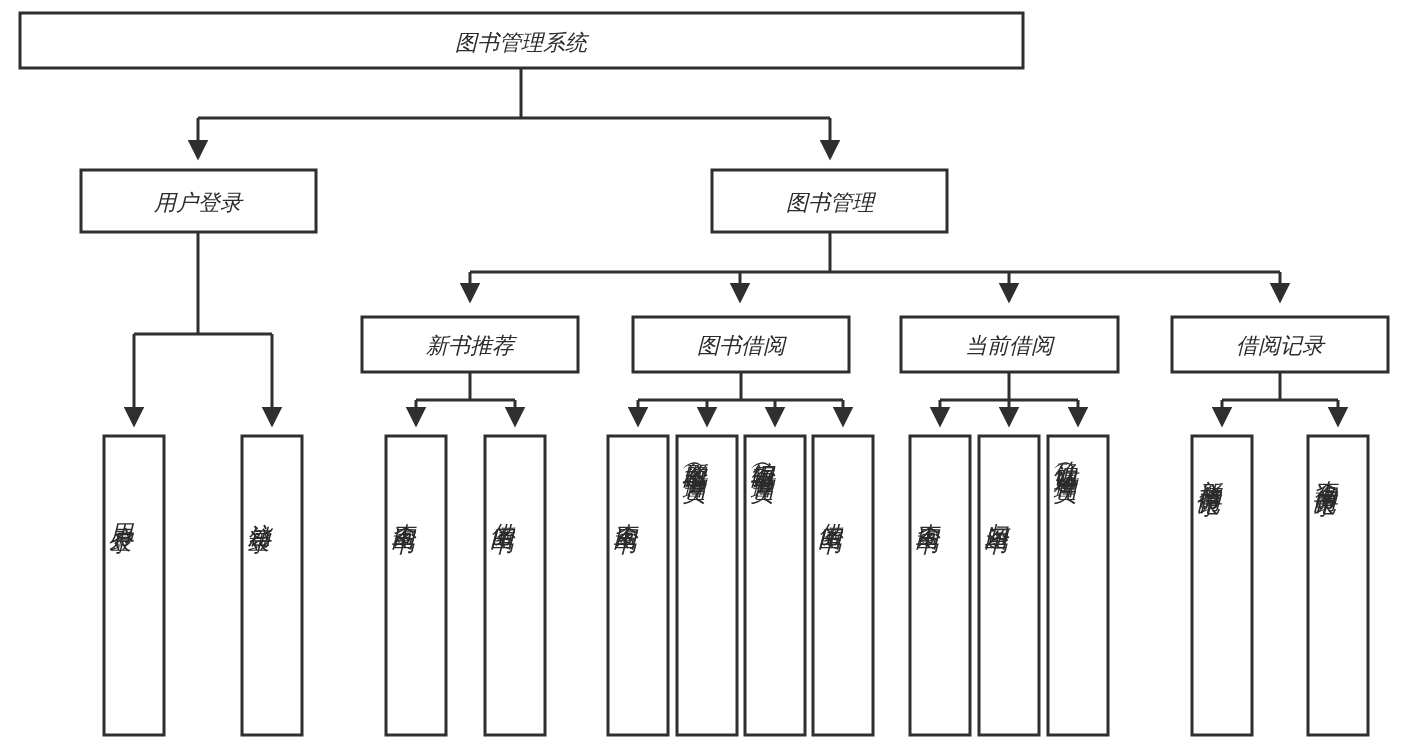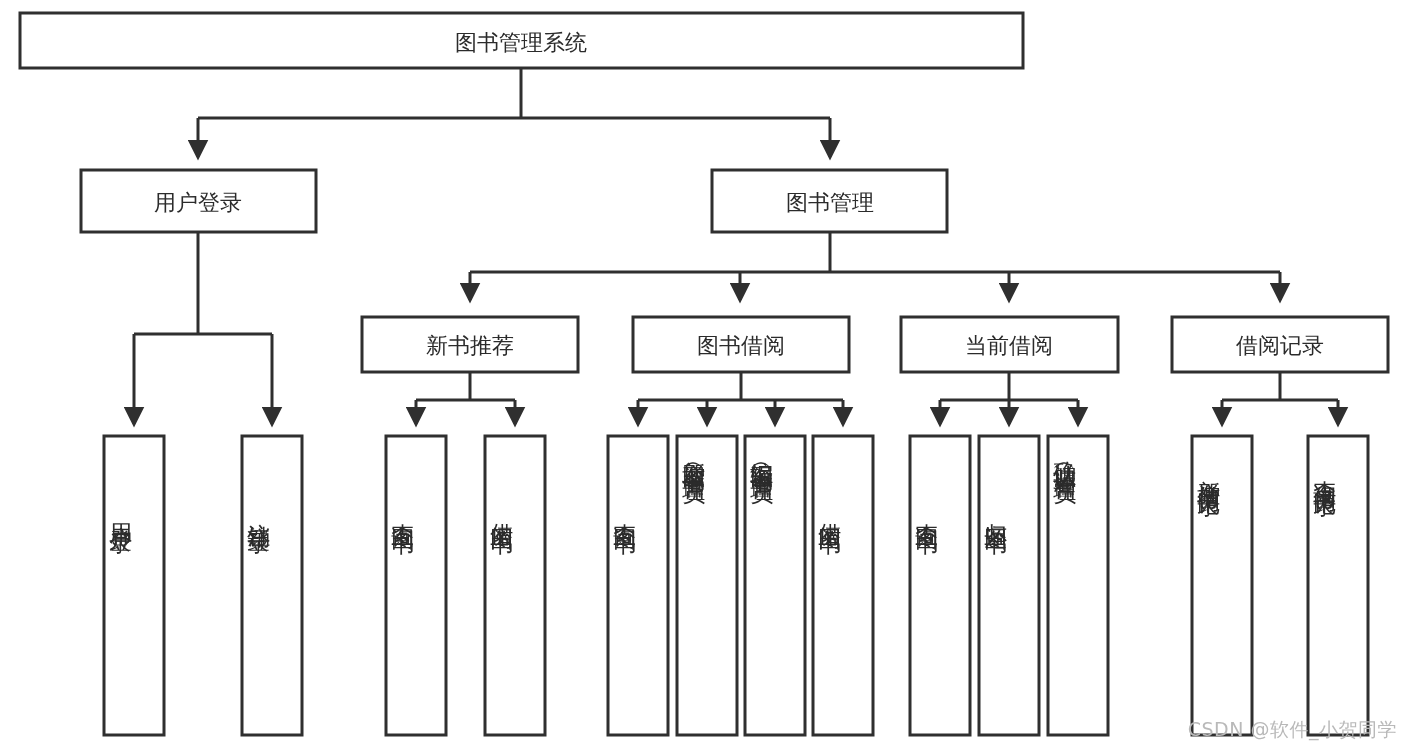--- a/index.html
+++ b/index.html
@@ -12,20 +12,21 @@
     height: 747px;
     font-family: "DejaVu Sans", "Liberation Sans", sans-serif;
     overflow: hidden;
     position: relative;
   }
   #diagram-root {
     position: relative;
     width: 1405px;
     height: 747px;
     background: #ffffff;
+    font-style: italic;
   }
   svg.flow {
     position: absolute;
     left: 0;
     top: 0;
     width: 1405px;
     height: 747px;
   }
   .node-box {
     fill: #ffffff;
@@ -178,14 +179,13 @@
   <div class="vlabel" style="left:750px; top:443px; height:292px;">编辑图书（管理员）</div>
   <div class="vlabel" style="left:818px; top:505px; height:230px;">借阅图书</div>
 
   <div class="vlabel" style="left:915px; top:505px; height:230px;">查询图书</div>
   <div class="vlabel" style="left:984px; top:505px; height:230px;">归还图书</div>
   <div class="vlabel" style="left:1053px; top:443px; height:292px;">确认归还（管理员）</div>
 
   <div class="vlabel" style="left:1197px; top:462px; height:273px;">新增借阅记录</div>
   <div class="vlabel" style="left:1313px; top:462px; height:273px;">查询借阅记录</div>
 
-  <div class="watermark">CSDN @软件_小贺同学</div>
 </div>
 
 </body></html>

